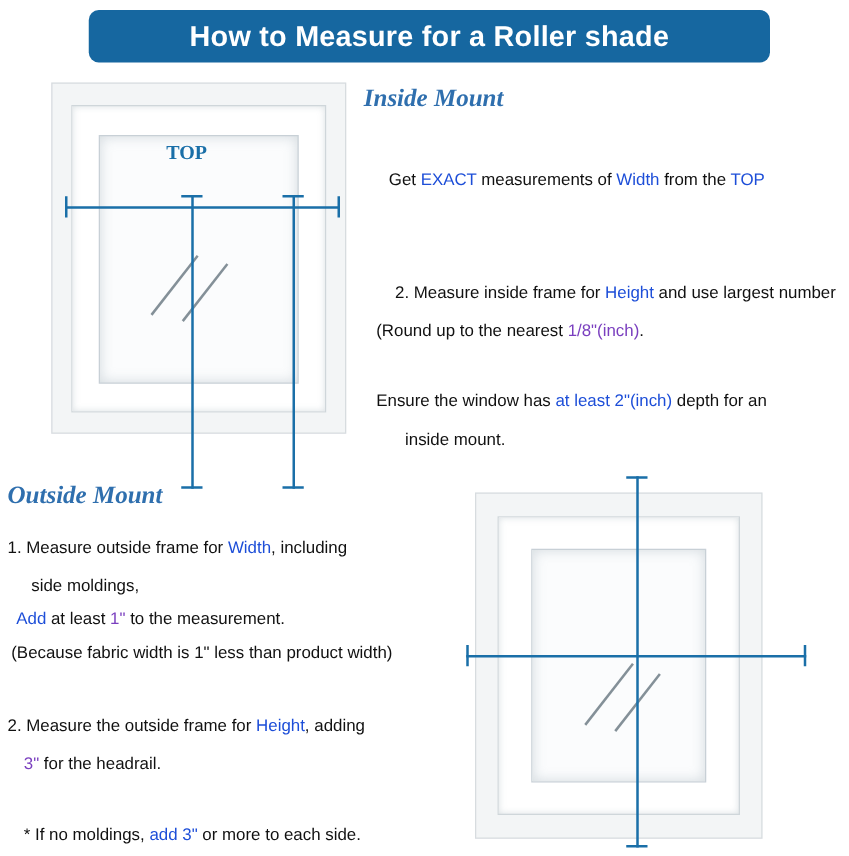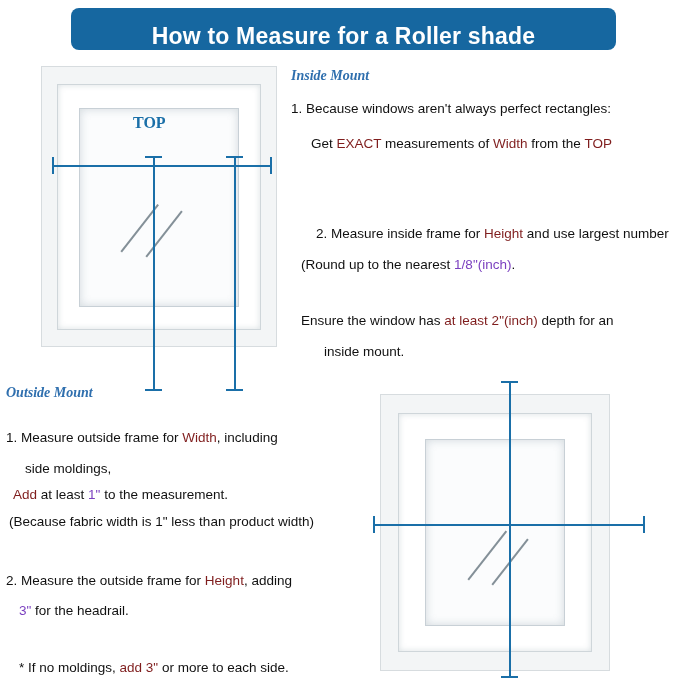--- a/index.html
+++ b/index.html
@@ -24,21 +24,21 @@
   
   .title-banner {
     position: absolute;
     left: 71px;
     top: 8px;
     width: 545px;
     height: 42px;
     background: #1667a0;
     border-radius: 8px;
     display: flex;
-    align-items: flex-end;
+    align-items: center;
     justify-content: center;
   }
   .title-banner .title-text {
     color: #ffffff;
     font-size: 23px;
     font-weight: bold;
     letter-spacing: 0.2px;
     white-space: nowrap;
   }
 
@@ -99,31 +99,31 @@
     font-weight: bold;
     font-family: "Liberation Serif", serif;
   }
 
   
   .section-head {
     position: absolute;
     color: #2f6fae;
     font-family: "Liberation Serif", serif;
     font-style: italic;
-    font-size: 14px;
+    font-size: 20px;
     font-weight: bold;
   }
   .txt {
     position: absolute;
     font-size: 13.5px;
     line-height: 17px;
     color: #111111;
     white-space: nowrap;
   }
-  .hl-pink { color: #7f1d1d; }
+  .hl-pink { color: #1d4ed8; }
   .hl-purple { color: #7a3fbf; }
 
   
 </style>
 </head>
 <body>
 
 <div id="page">
 
   <div class="title-banner">
@@ -147,23 +147,20 @@
 
     <div class="mline v" style="left:193px; top:90px; height:235px;"></div>
     <div class="mcap h" style="left:185px; top:90px;"></div>
     <div class="mcap h" style="left:185px; top:323px;"></div>
 
     <div class="top-label" style="left:92px; top:48px;">TOP</div>
   </div>
 
   <div class="section-head" style="left:291px; top:68px;">Inside Mount</div>
 
-  <div class="txt" style="left:291px; top:100px;">
-    <span>1. Because windows aren't always perfect rectangles:</span>
-  </div>
 
   <div class="txt" style="left:311px; top:135px;">
     <span>Get </span><span class="hl-pink">EXACT</span><span> measurements of </span><span class="hl-pink">Width</span><span> from the </span><span class="hl-pink">TOP</span>
   </div>
 
 
   <div class="txt" style="left:300px; top:225px;margin-left:16px;">
     <span>2. Measure inside frame for </span><span class="hl-pink">Height</span><span> and use largest number</span>
   </div>
 

